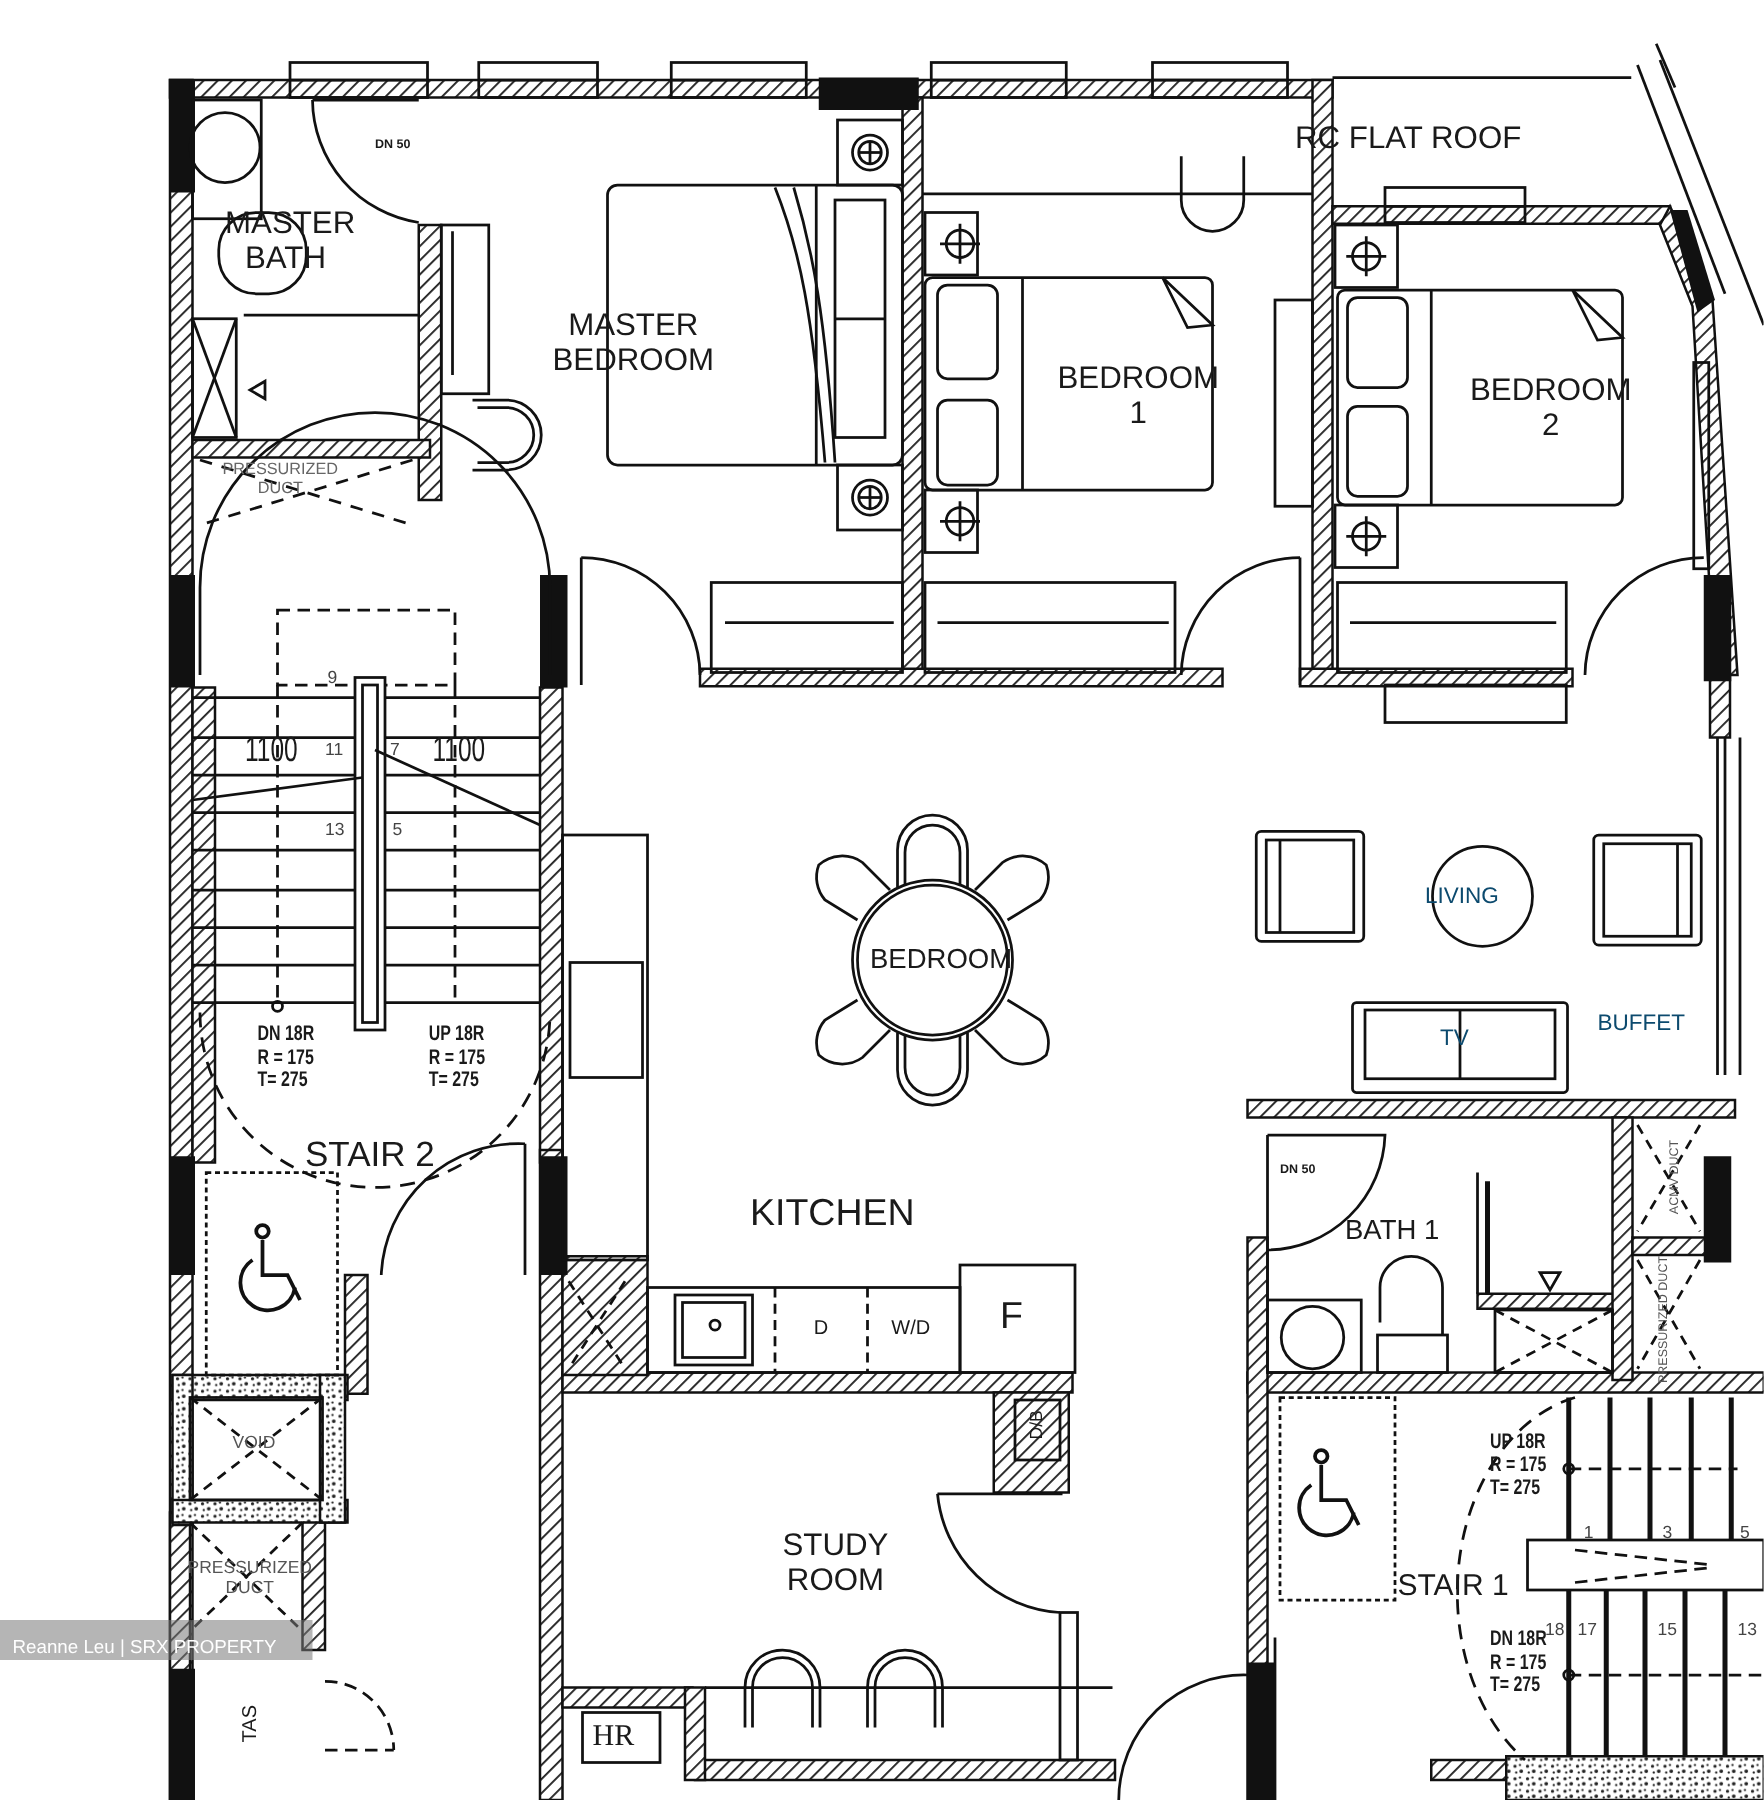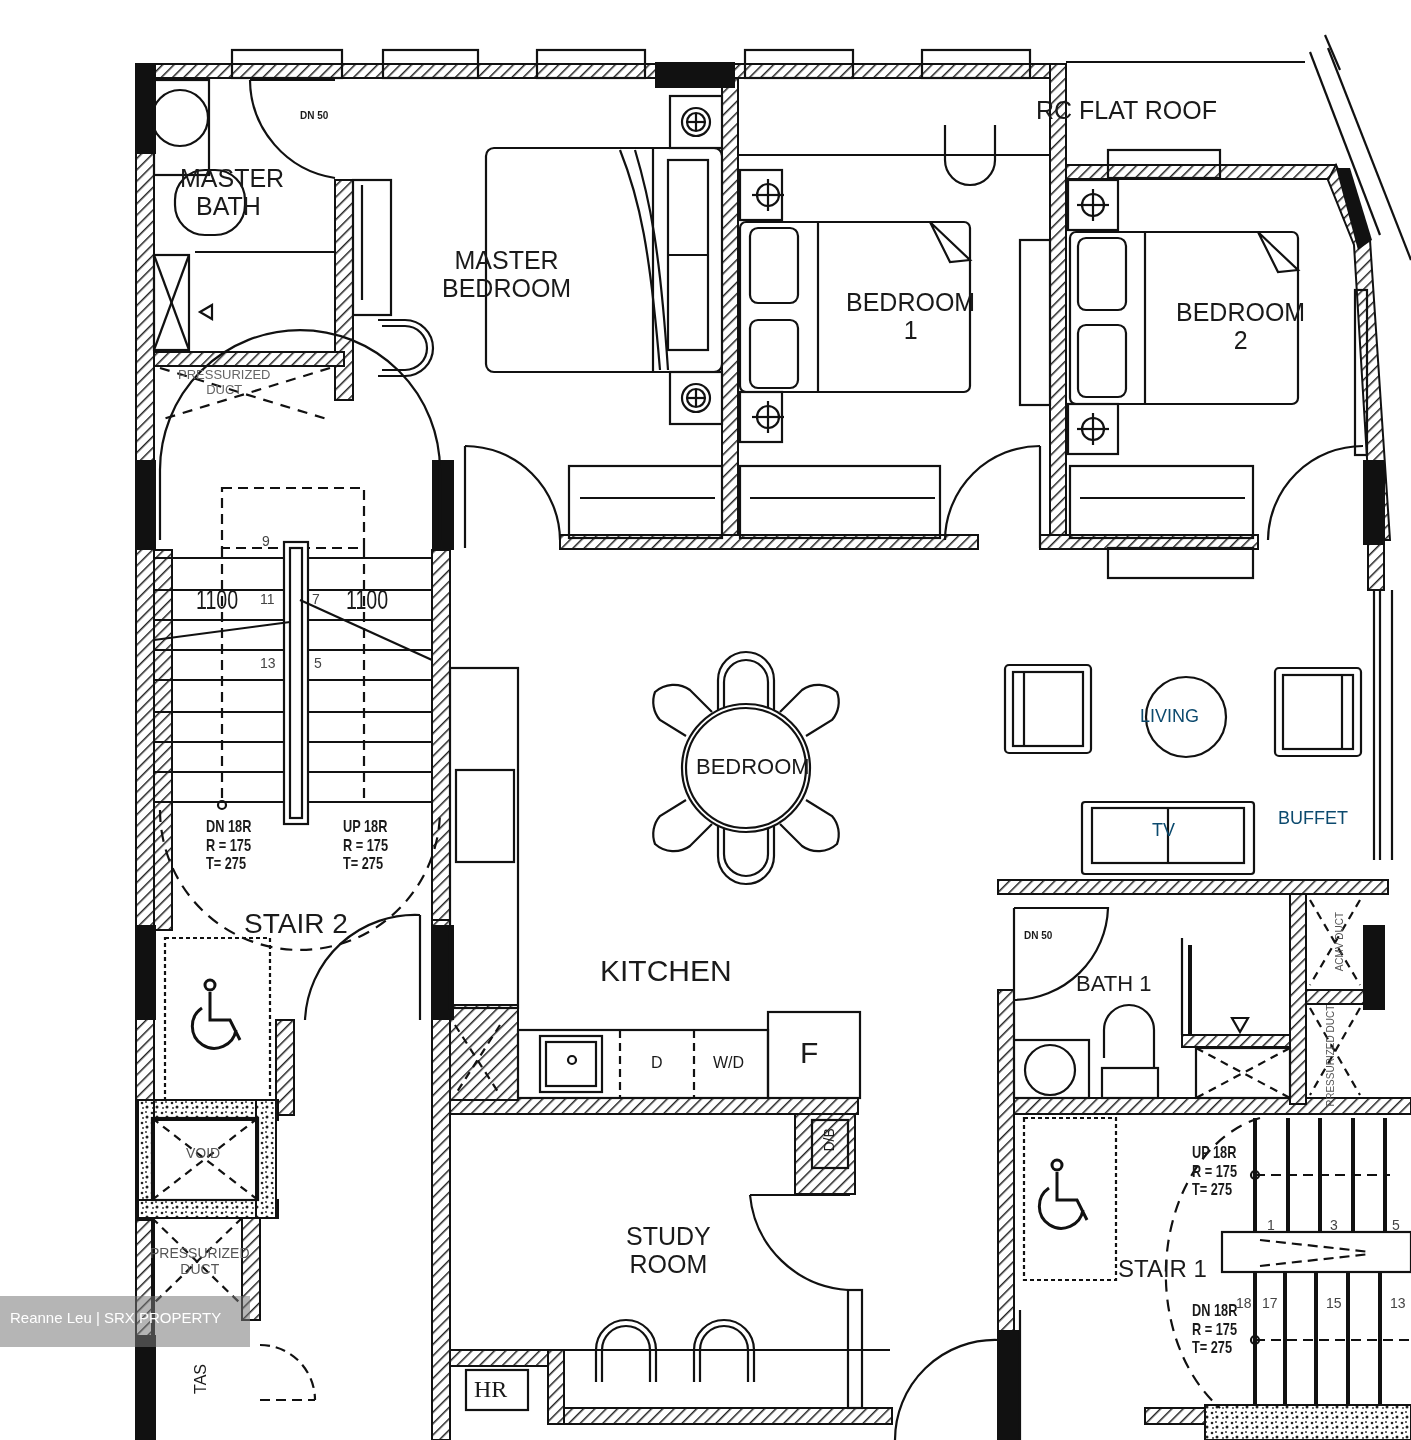--- a/index.html
+++ b/index.html
@@ -7,21 +7,21 @@
   svg.lines { position:absolute; left:0; top:0; }
   .lbl { position:absolute; color:#1a1a1a; font-family:"Liberation Sans", sans-serif; text-align:center; line-height:1.12; white-space:nowrap; }
   .title { font-size:42px; letter-spacing:0.5px; }
   .room { font-size:25px; }
   .small { font-size:20px; }
   .tiny { font-size:14px; font-weight:bold; }
   .stairnote { font-size:17px; font-weight:bold; line-height:1.1; text-align:left; font-family:"Liberation Sans Narrow","Liberation Sans", sans-serif; transform:scaleX(0.75); transform-origin:left top; }
   .num { font-size:14px; color:#444; }
   .vert { transform:rotate(-90deg); transform-origin:center center; }
   .blur { color:#0c4a6e; font-size:18px; filter:blur(0.6px); }
-  .watermark { position:absolute; left:0; top:1296px; width:250px; height:51px; background:rgba(120,120,120,0.55); color:#ffffff; font-size:15px; line-height:44px; padding-left:10px; box-sizing:border-box; font-family:"Liberation Sans", sans-serif; }
+  .watermark { position:absolute; left:0; top:1296px; width:250px; height:32px; background:rgba(120,120,120,0.55); color:#ffffff; font-size:15px; line-height:44px; padding-left:10px; box-sizing:border-box; font-family:"Liberation Sans", sans-serif; }
   .serif { font-family:"Liberation Serif", serif; }
 </style>
 </head>
 <body>
 
 <div id="plan">
 
 <svg class="lines" width="1411" height="1440" viewBox="0 0 1411 1440">
   <defs>
     <pattern id="hatch" patternUnits="userSpaceOnUse" width="8" height="8" patternTransform="rotate(45)">

